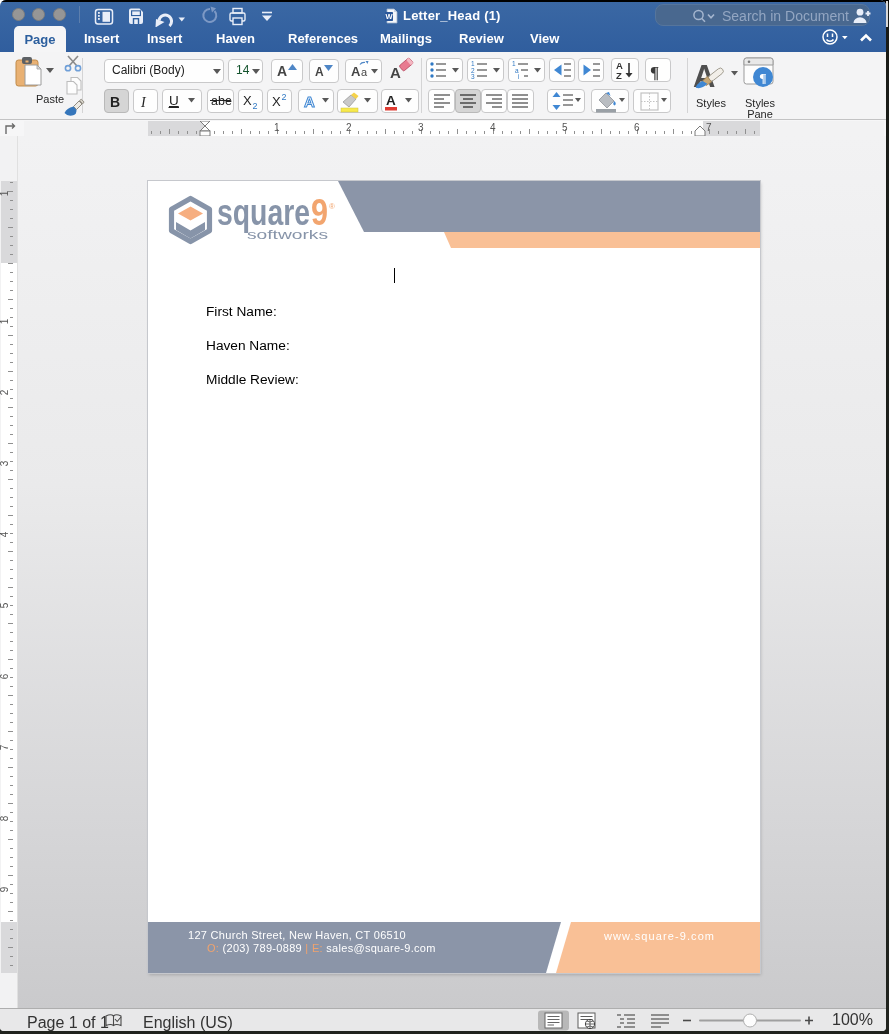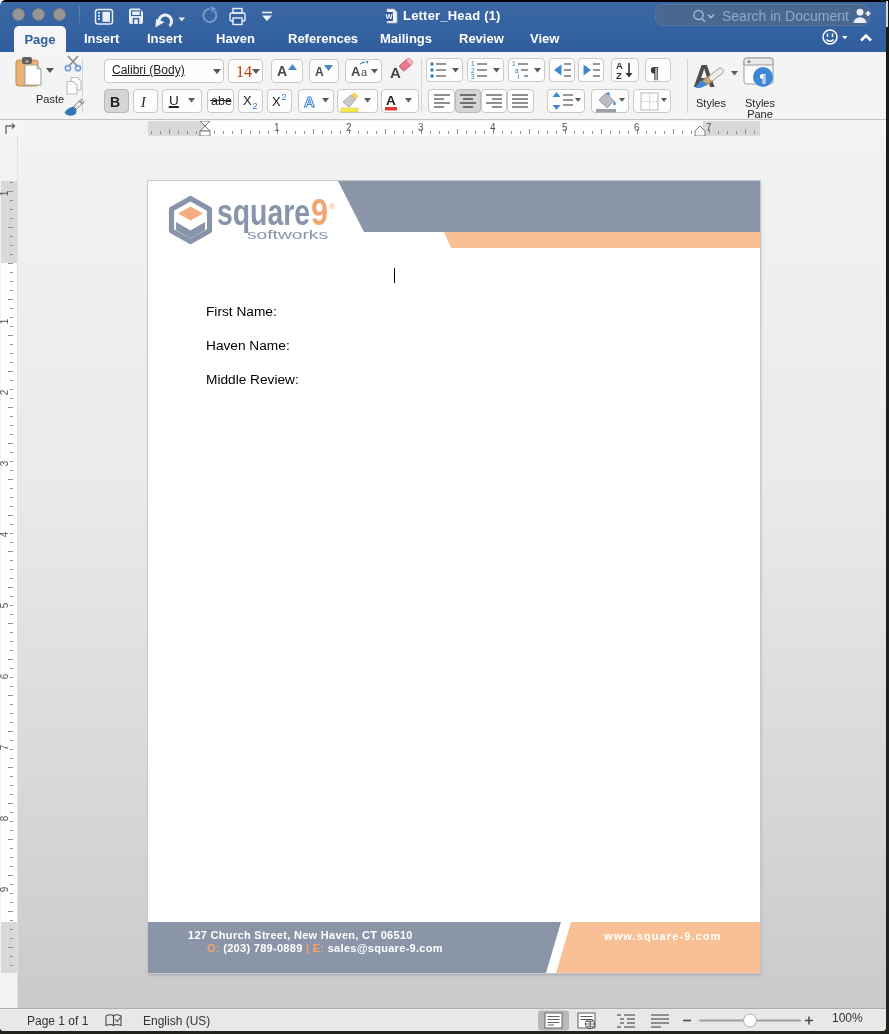--- a/index.html
+++ b/index.html
@@ -53,26 +53,26 @@
   #page { position:absolute; left:148px; top:45px; width:612px; height:792px; background:#ffffff;
     outline:1px solid #c6c8cd; box-shadow:1px 2px 3px rgba(0,0,0,0.18); }
 
   
   #hdr-gray { position:absolute; left:0; top:0; }
   #caret { position:absolute; left:246px; top:87px; width:1px; height:15px; background:#000; }
   #dtitle { position:absolute; left:0; top:88px; width:612px; text-align:center; font-size:12.6px; font-weight:bold; color:#000; }
   .dlabel { position:absolute; left:58px; font-size:13.7px; color:#000; }
 
   
-  .ftext { position:absolute; color:#ffffff; font-size:11px; letter-spacing:0.3px;font-weight:bold; }
+  .ftext { position:absolute; color:#ffffff; font-size:11px; letter-spacing:0.3px; }
   .fo { color:#f0a36e; }
 
   
   #statusbar { position:absolute; left:0; top:1008px; width:886px; height:23px; background:#e8e8e9;
-    border-top:1px solid #aeaeae; font-size:12px; color:#333;padding-left:16px; }
+    border-top:1px solid #aeaeae; font-size:16px; color:#333;padding-left:16px; }
 </style>
 </head>
 <body>
 <div id="corner"></div>
 <div id="edgeline"></div>
 <div id="win">
   <div id="topline"></div>
 
   <div id="titlebar">
     <div class="tl" style="left:12px;"></div>
@@ -195,22 +195,22 @@
     <div class="btn" style="left:481px; top:37px; width:26px; height:24px;"></div>
     <div class="btn" style="left:507px; top:37px; width:27px; height:24px;"></div>
     <div class="btn" style="left:547px; top:37px; width:38px; height:24px;"></div>
     <div class="btn" style="left:591px; top:37px; width:38px; height:24px;"></div>
     <div class="btn" style="left:633px; top:37px; width:38px; height:24px;"></div>
 
     <div class="rlabel" style="left:12px; top:42px; width:40px;margin-left:18px;">Paste</div>
     <div class="rlabel" style="left:691px; top:46px; width:40px;">Styles</div>
     <div class="rlabel" style="left:740px; top:46px; width:40px;">Styles<br>Pane</div>
 
-    <div class="abs" style="left:112px; top:11px; font-size:12px; color:#222;text-decoration:underline;">Calibri (Body)</div>
-    <div class="abs" style="left:236px; top:11px; font-size:16px; color:#c2410c;font-family:Liberation Serif, serif;">14</div>
+    <div class="abs" style="left:112px; top:11px; font-size:12px; color:#222;">Calibri (Body)</div>
+    <div class="abs" style="left:236px; top:11px; font-size:12px; color:#14532d;">14</div>
 
     <svg class="abs" style="left:0; top:0;" width="884" height="68" viewBox="0 0 884 68">
 
       <g>
         <rect x="16" y="8" width="22" height="26" rx="2.5" fill="#e9b173" stroke="#c08b4a" stroke-width="1"></rect>
         <rect x="22" y="5" width="10" height="7" rx="2" fill="#5d6165"></rect>
         <rect x="25.5" y="8.5" width="3" height="2" fill="#e9b173"></rect>
         <path d="M25 13 h12 l4 4 v16 h-16 z" fill="#fff" stroke="#9c9c9c" stroke-width="1"></path>
         <path d="M37 13 l4 4 h-4 z" fill="#d9d9d9" stroke="#9c9c9c" stroke-width="0.8"></path>
         <path d="M46 16 l8 0 l-4 5 z" fill="#585858"></path>

